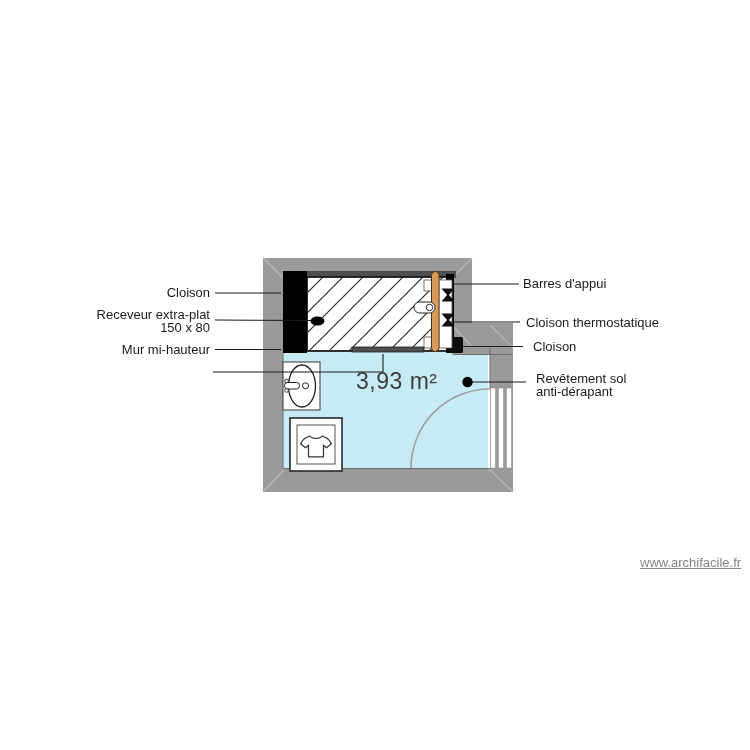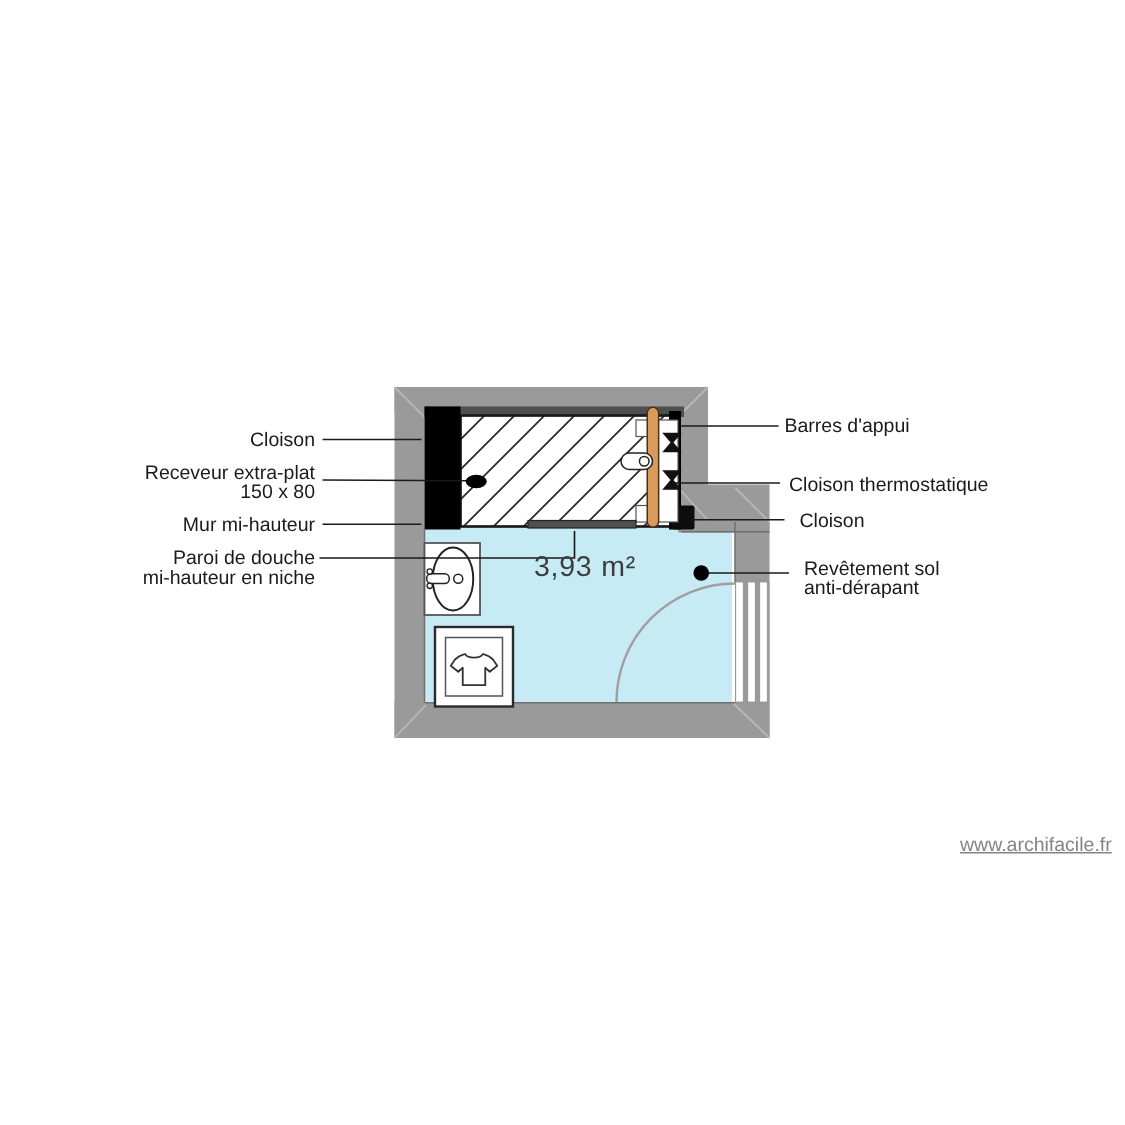--- a/index.html
+++ b/index.html
@@ -9,21 +9,21 @@
   }
   .plan-svg{position:absolute;left:0;top:0;}
   .lbl{
     position:absolute;font-size:13px;line-height:13px;color:#1a1a1a;
     white-space:nowrap;
   }
   .lbl.right-align{text-align:right;}
   .lbl .l2{display:block;}
   .lbl .l1{display:block;}
   .area-label{
-    position:absolute;font-size:19px;color:#3d3d3d;letter-spacing:0.5px;
+    position:absolute;font-size:23px;color:#3d3d3d;letter-spacing:0.5px;
   }
   .watermark{
     position:absolute;font-size:13px;color:#848484;
   }
 </style>
 </head>
 <body>
 
 <div class="canvas">
 
@@ -137,24 +137,20 @@
   <div class="lbl right-align" style="left:60px;top:286px;width:150px;">
     <span class="l1">Cloison</span>
   </div>
   <div class="lbl right-align" style="left:60px;top:308px;width:150px;">
     <span class="l1">Receveur extra-plat</span>
     <span class="l2">150 x 80</span>
   </div>
   <div class="lbl right-align" style="left:60px;top:343px;width:150px;">
     <span class="l1">Mur mi-hauteur</span>
   </div>
-  <div class="lbl right-align" style="left:60px;top:365px;width:150px;">
-    <span class="l1">Paroi de douche</span>
-    <span class="l2">mi-hauteur en niche</span>
-  </div>
 
   <div class="lbl" style="left:523px;top:277px;">
     <span class="l1">Barres d'appui</span>
   </div>
   <div class="lbl" style="left:526px;top:315.5px;">
     <span class="l1">Cloison thermostatique</span>
   </div>
   <div class="lbl" style="left:533px;top:340px;">
     <span class="l1">Cloison</span>
   </div>

